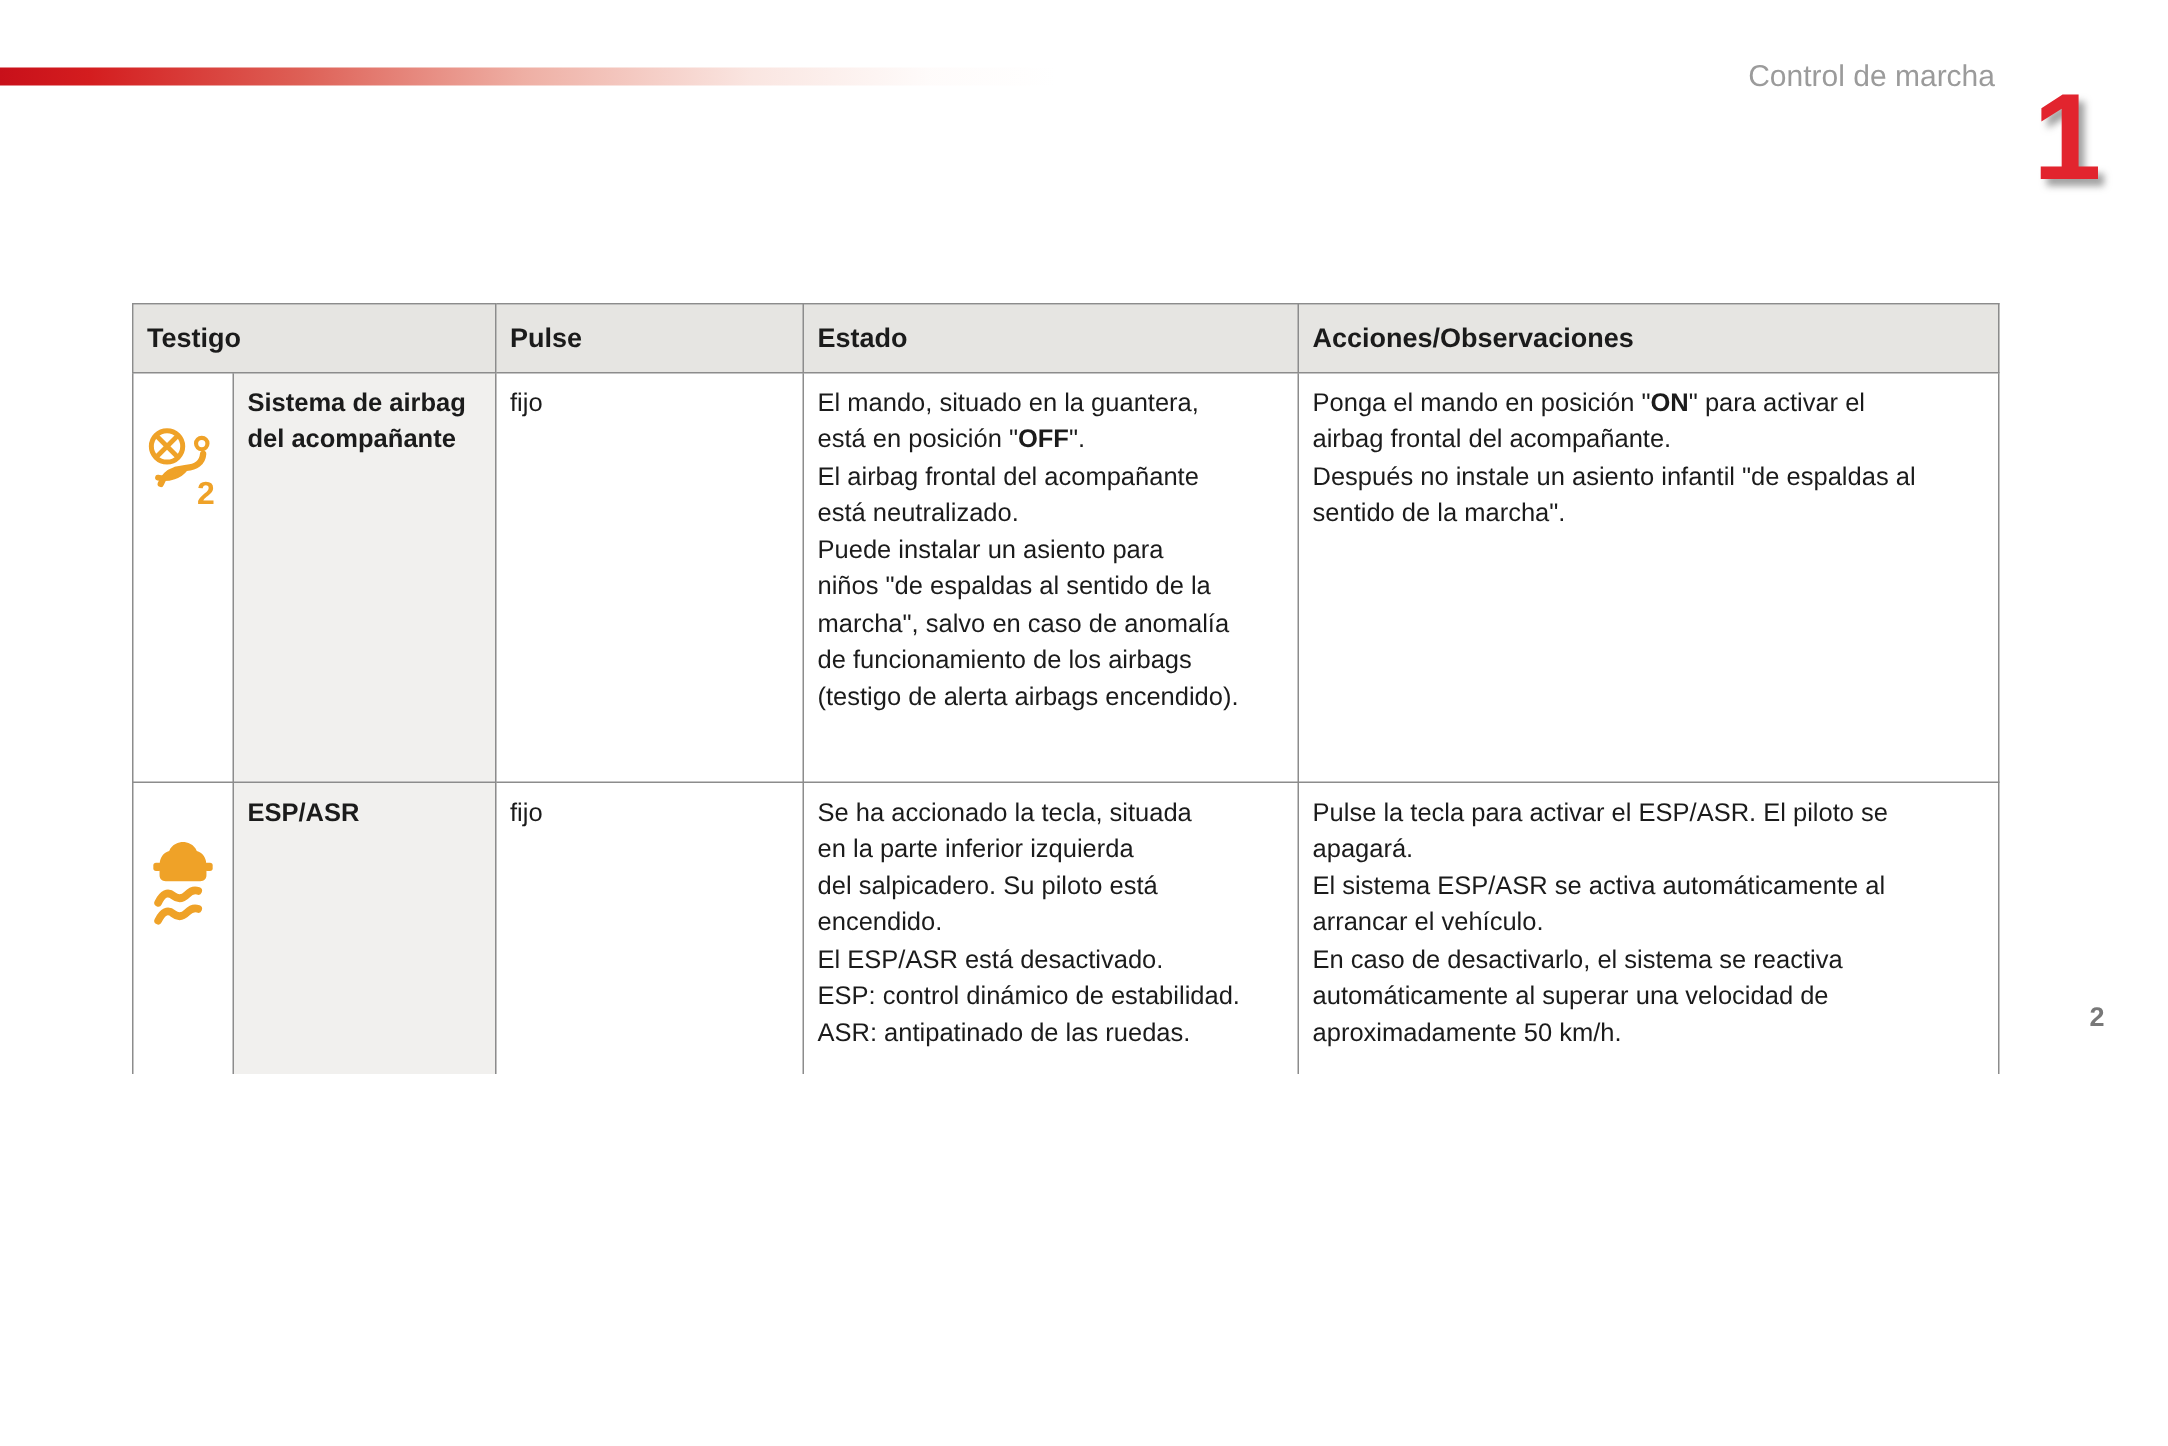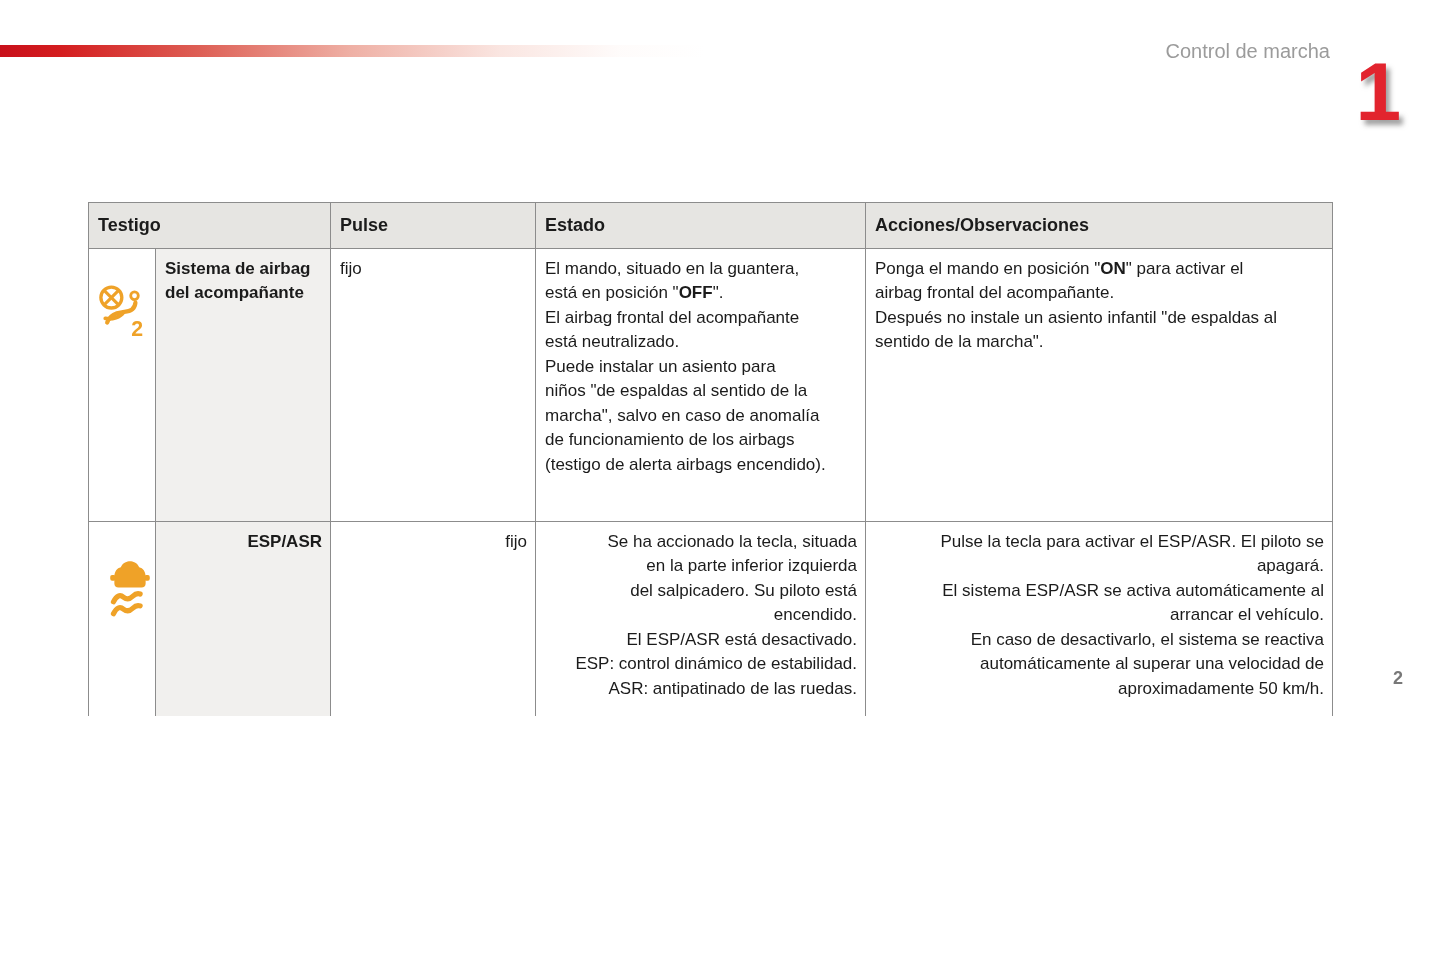--- a/index.html
+++ b/index.html
@@ -52,21 +52,21 @@
     font-size:18px;font-weight:bold;vertical-align:middle;
     padding:10px 8px 10px 9px;height:24px;
   }
   td{
     vertical-align:top;padding:8px 8px 8px 9px;
     white-space:pre-line;
   }
   td.icon-cell{text-align:center;padding:10px 2px 4px 2px;}
   td.label-cell{background:var(--label-cell-bg);font-weight:bold;}
   tr.row-1 td{height:256px;}
-  tr.row-2 td{height:179px;text-align:right;}
+  tr.row-2 td{height:179px;}
   .icon-svg{display:inline-block;}
   .page-number{
     position:absolute;right:42px;bottom:27px;
     font-size:18px;font-weight:bold;color:#787878;
   }
 </style>
 </head>
 <body>
 
 <div class="page">

